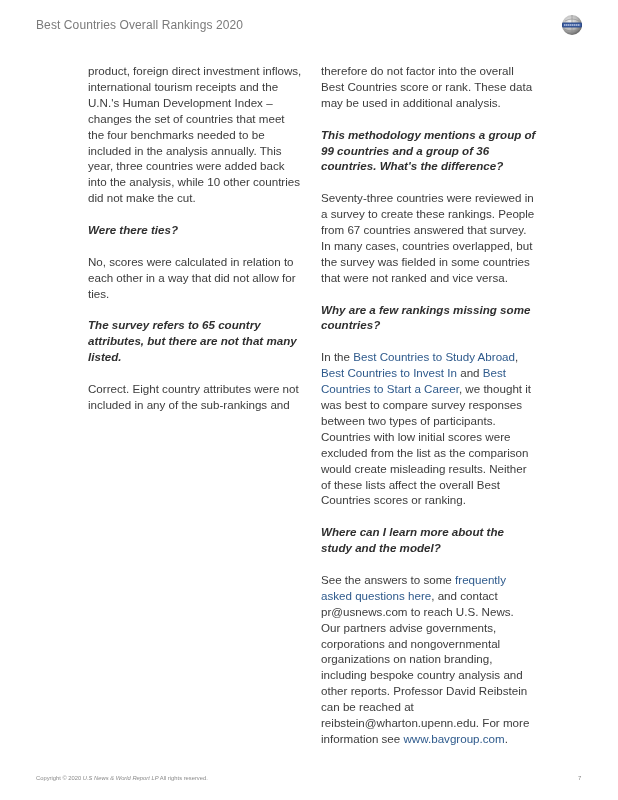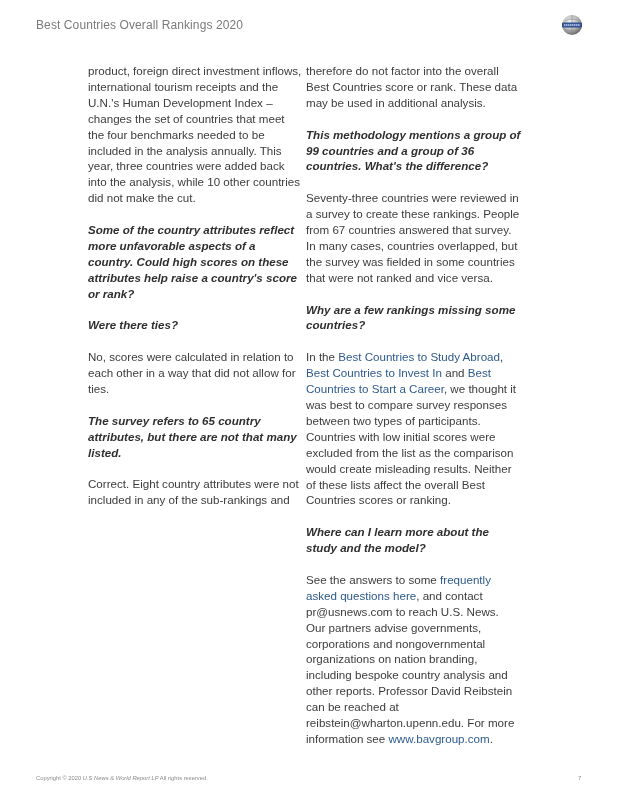--- a/index.html
+++ b/index.html
@@ -2,21 +2,21 @@
 <html><head>
 <meta charset="utf-8">
 <style>
   html, body { margin: 0; padding: 0; background: #ffffff; }
   body { width: 618px; height: 800px; position: relative; overflow: hidden;
          font-family: "Liberation Sans", "DejaVu Sans", sans-serif; color: #3a3a3a; }
   .header-title { position: absolute; left: 36px; top: 18px; font-size: 12px; color: #7a7a7a; letter-spacing: 0.1px; }
   .logo { position: absolute; left: 561px; top: 14px; width: 22px; height: 22px; }
   .col { position: absolute; top: 63px; width: 215px; font-size: 11.6px; line-height: 15.9px; color: #3c3c3c; }
   .col.left { left: 88px; }
-  .col.right { left: 306px; }
+  .col.right { left: 321px; }
   .col p { margin: 0 0 15.9px 0; }
   .q { font-style: italic; font-weight: bold; color: #2f2f2f; }
   a, .link { color: #2e5a8c; text-decoration: none; }
   .footer-copy { position: absolute; left: 36px; top: 775px; font-size: 5.8px; color: #8a8a8a; }
   .footer-copy i { font-style: italic; }
   .page-num { position: absolute; left: 578px; top: 775px; font-size: 6px; color: #8a8a8a; }
 </style>
 </head>
 <body>
 
@@ -35,21 +35,20 @@
       <path d="M4 7 Q11 3 18 7 M3 15 Q11 19 19 15 M11 1 L11 21" stroke="#8a8a8a" stroke-width="0.6" fill="none"></path>
       <rect x="1" y="8.5" width="20" height="5" rx="1" fill="#2d4a86"></rect>
       <rect x="2" y="9.5" width="18" height="3" fill="#3d5fa6"></rect>
       <line x1="3" y1="11" x2="19" y2="11" stroke="#ffffff" stroke-width="1" stroke-dasharray="1.5 0.5"></line>
     </svg>
   </div>
 </div>
 
 <div class="col left">
   <p>product, foreign direct investment inflows, international tourism receipts and the U.N.'s Human Development Index – changes the set of countries that meet the four benchmarks needed to be included in the analysis annually. This year, three countries were added back into the analysis, while 10 other countries did not make the cut.</p>
-  <p class="q">Some of the country attributes reflect more unfavorable aspects of a country. Could high scores on these attributes help raise a country's score or rank?</p>
   <p class="q">Were there ties?</p>
   <p>No, scores were calculated in relation to each other in a way that did not allow for ties.</p>
   <p class="q">The survey refers to 65 country attributes, but there are not that many listed.</p>
   <p>Correct. Eight country attributes were not included in any of the sub-rankings and</p>
 </div>
 
 <div class="col right">
   <p>therefore do not factor into the overall Best Countries score or rank. These data may be used in additional analysis.</p>
   <p class="q">This methodology mentions a group of 99 countries and a group of 36 countries. What's the difference?</p>
   <p>Seventy-three countries were reviewed in a survey to create these rankings. People from 67 countries answered that survey. In many cases, countries overlapped, but the survey was fielded in some countries that were not ranked and vice versa.</p>

